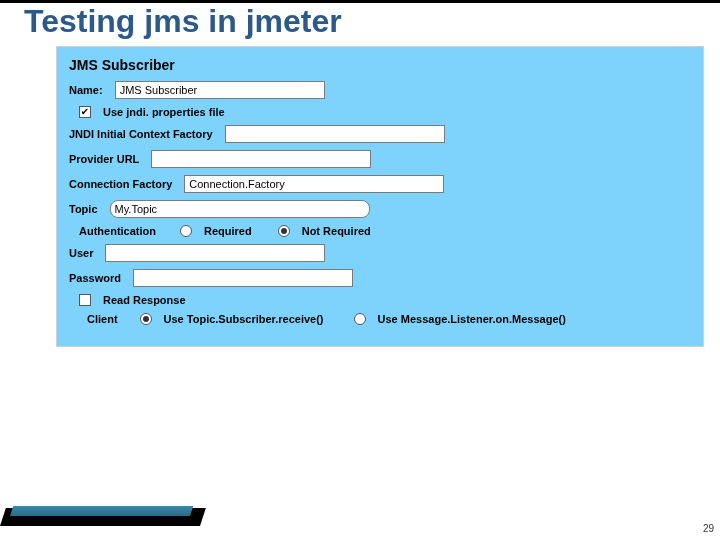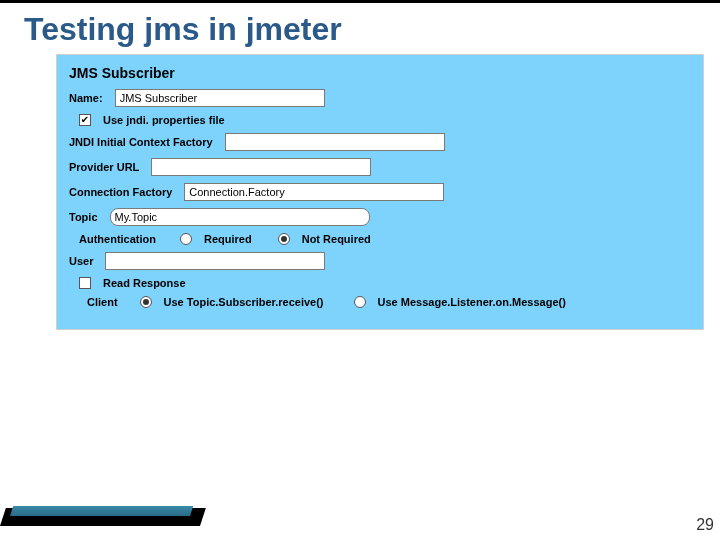--- a/index.html
+++ b/index.html
@@ -9,21 +9,20 @@
     background: #fff;
     font-family: Arial, Helvetica, sans-serif;
     position: relative;
     overflow: hidden;
   }
   .slide {
     width: 720px;
     height: 540px;
     position: relative;
     border-top: 3px solid #000;
-    padding-top: 8px;
   }
   .title {
     font-size: 32px;
     font-weight: bold;
     color: #2b5a8a;
     padding: 0 24px 6px 24px;
     font-family: "Trebuchet MS", Arial, sans-serif;
   }
   .panel {
     margin: 0 16px 0 56px;
@@ -110,21 +109,21 @@
     left: 10px; bottom: 10px;
     width: 180px; height: 10px;
     background: linear-gradient(to bottom, #3a8aa8, #2a6a88);
     transform: skewX(-18deg);
     transform-origin: bottom left;
   }
   .page-num {
     position: absolute;
     right: 6px;
     bottom: 6px;
-    font-size: 16px;
+    font-size: 10px;
     color: #333;
   }
 </style>
 </head>
 <body>
 
 <div class="slide">
   <div class="title">Testing jms in jmeter</div>
 
   <div class="panel">
@@ -166,20 +165,24 @@
       <span class="lbl" style="margin-right:14px">Required</span>
       <span class="radio selected"></span>
       <span class="lbl">Not Required</span>
     </div>
 
     <div class="row">
       <span class="lbl">User</span>
       <input class="textfield" style="width: 220px;" value="">
     </div>
 
+    <div class="row">
+      <span class="lbl">Password</span>
+      <input class="textfield" style="width: 220px;" value="">
+    </div>
 
 
     <div class="row indent-sm">
       <span class="checkbox"></span>
       <span class="lbl">Read Response</span>
     </div>
 
     <div class="row indent-md">
       <span class="lbl" style="margin-right:10px">Client</span>
       <span class="radio selected"></span>

